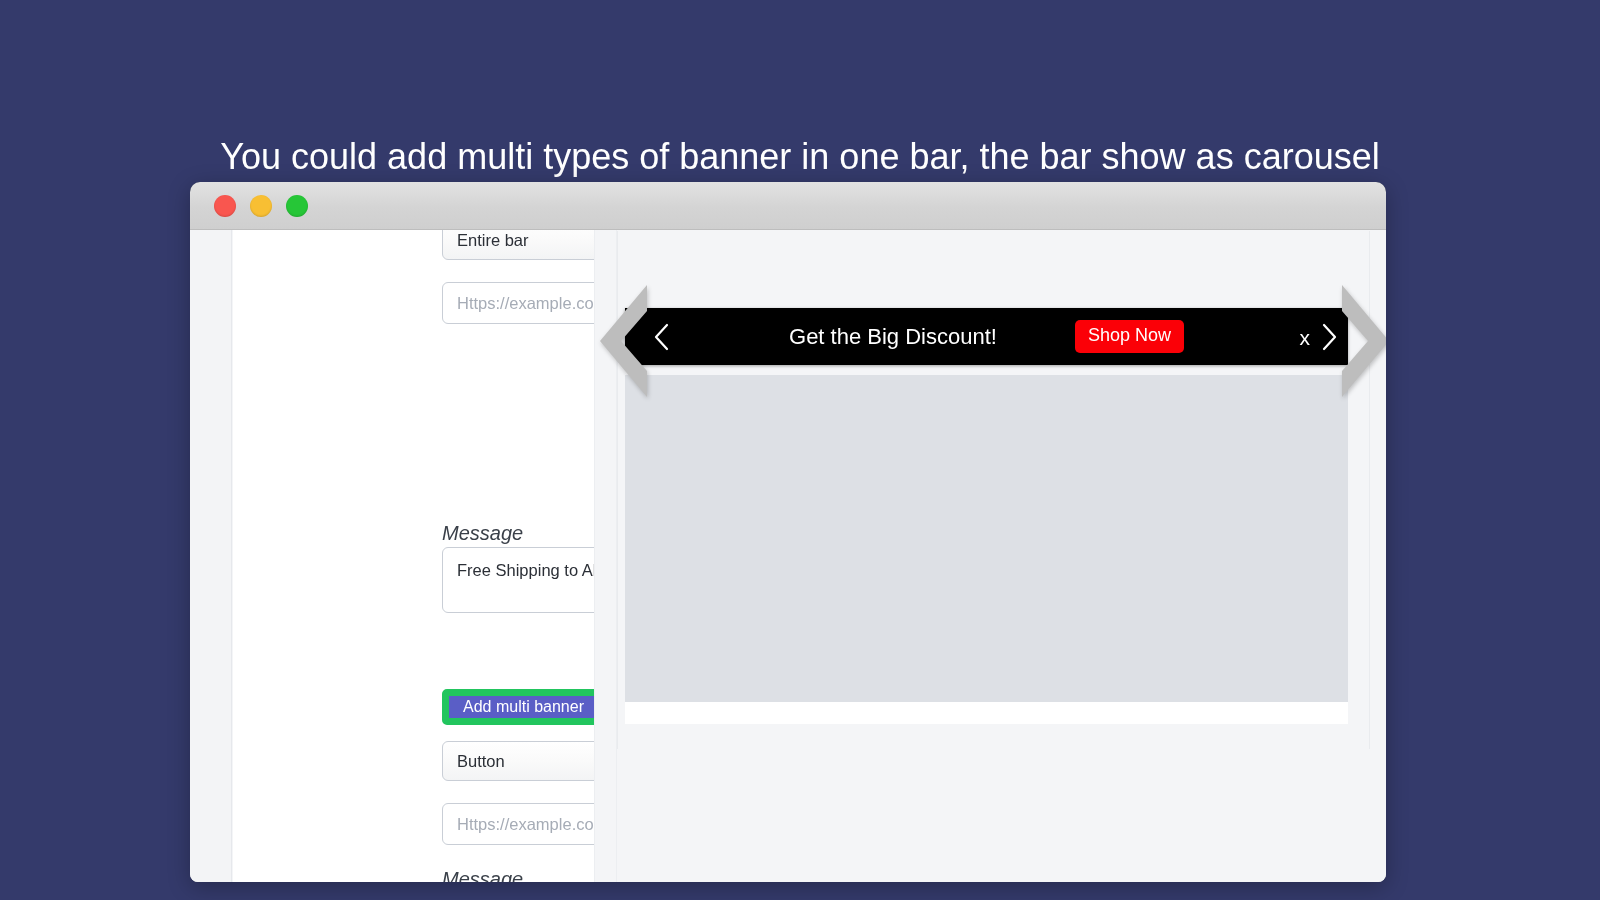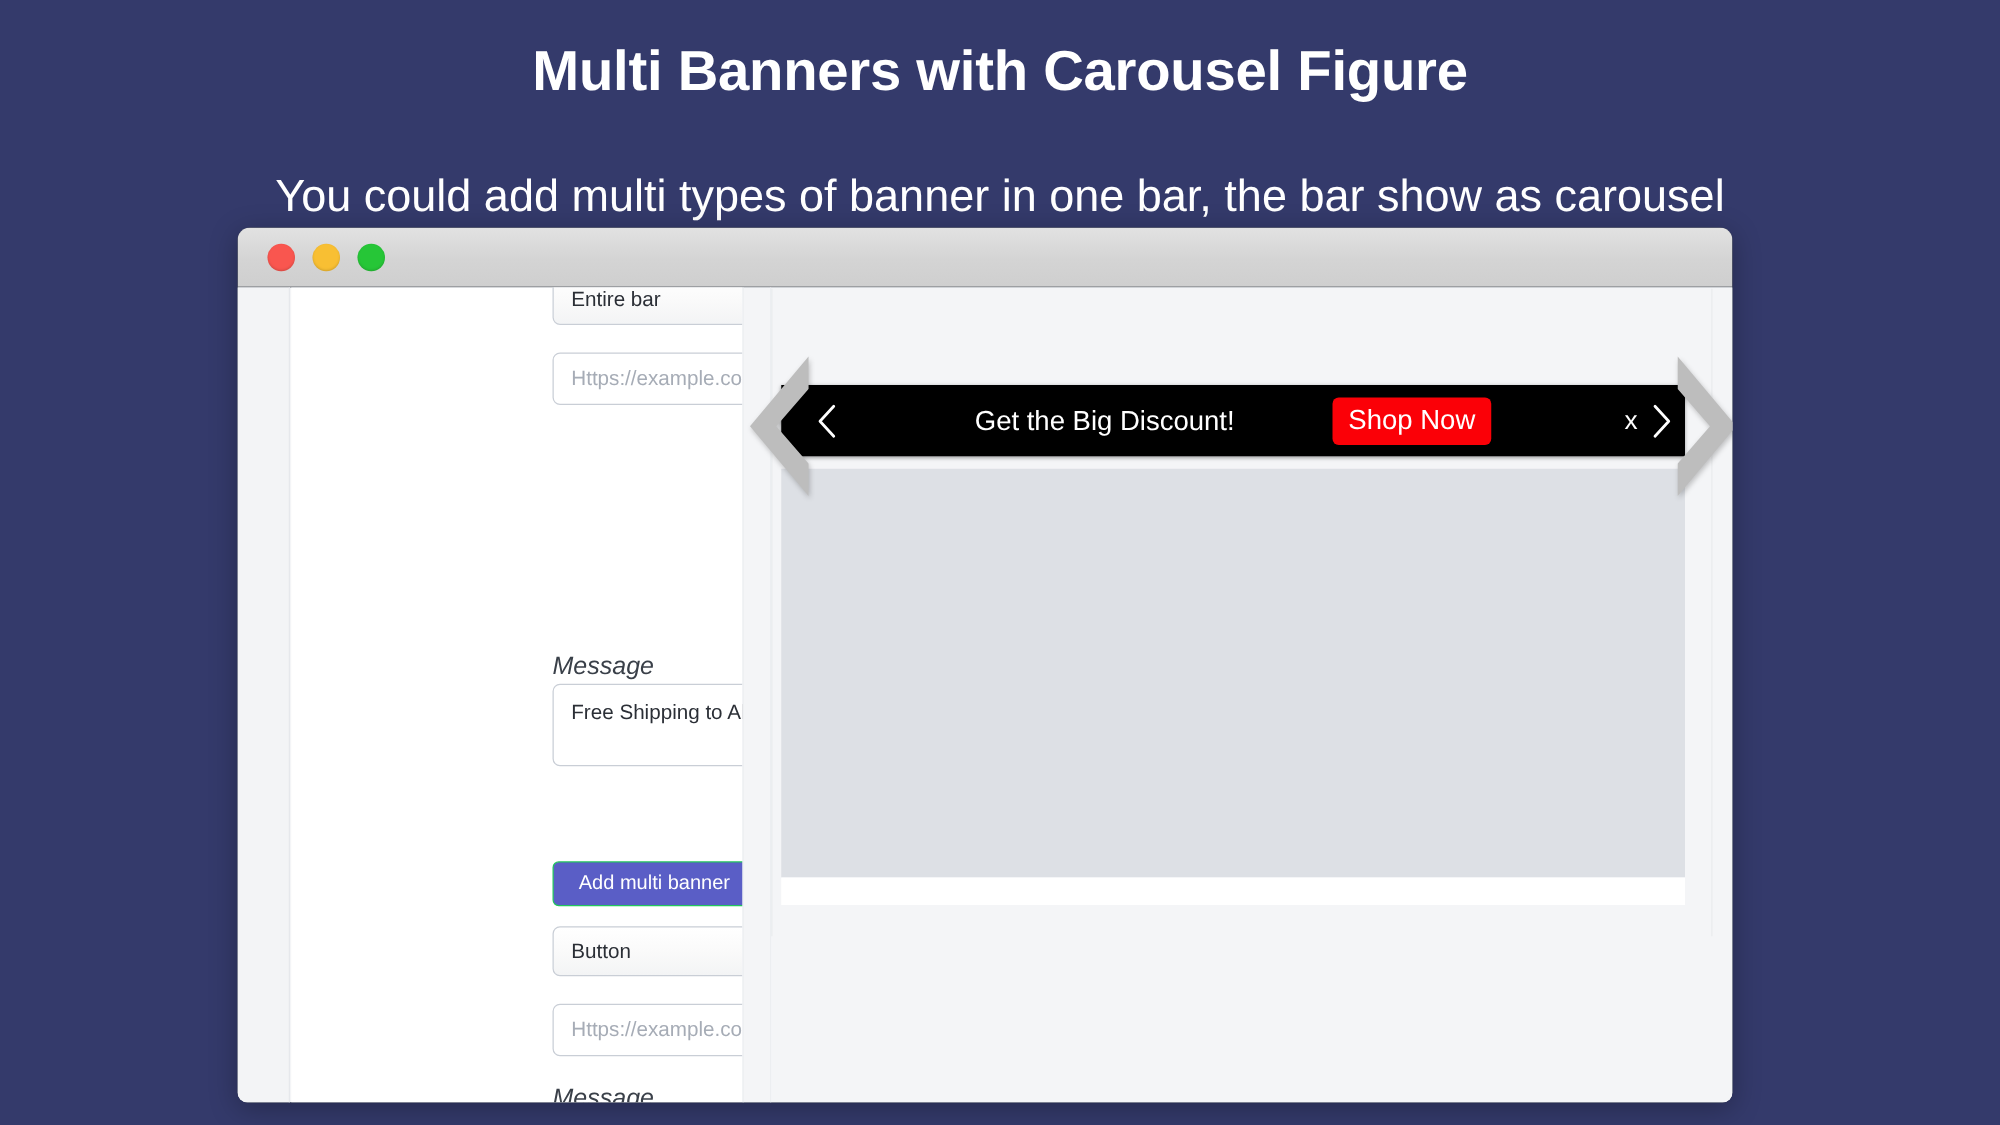--- a/index.html
+++ b/index.html
@@ -116,21 +116,21 @@
     padding: 11px 14px;
     font-size: 16.5px; color: #2b2f36;
     line-height: 22px;
   }
 
   .btn-primary {
     position: absolute;
     left: 252px; top: 459px;
     width: 163px; height: 36px;
     background: #5a5ec6;
-    border: 1px solid #22c55e;
+    border: 7px solid #22c55e;
     border-radius: 5px;
     color: #ffffff;
     font-size: 16px;
     display: flex; align-items: center; justify-content: center;
     cursor: pointer;
   }
 
   
   .preview-wrap {
     position: absolute; left: 427px; top: 0;
@@ -184,21 +184,21 @@
     gap: 34px;
   }
   .banner-msg {
     color: #ffffff;
     font-size: 22px;
     white-space: nowrap;
   }
   .banner-cta {
     background: #fb0007;
     color: #ffffff;
-    font-size: 22px;
+    font-size: 18px;
     padding: 5px 13px 7px 13px;
     border-radius: 5px;
     white-space: nowrap;
     cursor: pointer;
     margin-left: 44px;
   }
   .banner-close {
     position: absolute;
     right: 38px; top: 50%; transform: translateY(-50%);
     color: #ffffff; font-size: 21px; line-height: 1;
@@ -220,21 +220,20 @@
     filter: drop-shadow(1px 2px 2px rgba(0,0,0,0.22));
   }
   .carousel-arrow.prev { left: -22px; }
   .carousel-arrow.next { right: -22px; }
 </style>
 </head>
 <body>
 
 <div class="page">
 
-  <div class="hero-title">Multi Banners with Carousel Figure</div>
   <div class="hero-sub">You could add multi types of banner in one bar, the bar show as carousel</div>
 
   <div class="window">
 
     <div class="titlebar">
       <div class="lights">
         <span class="light red"></span>
         <span class="light yellow"></span>
         <span class="light green"></span>
       </div>

